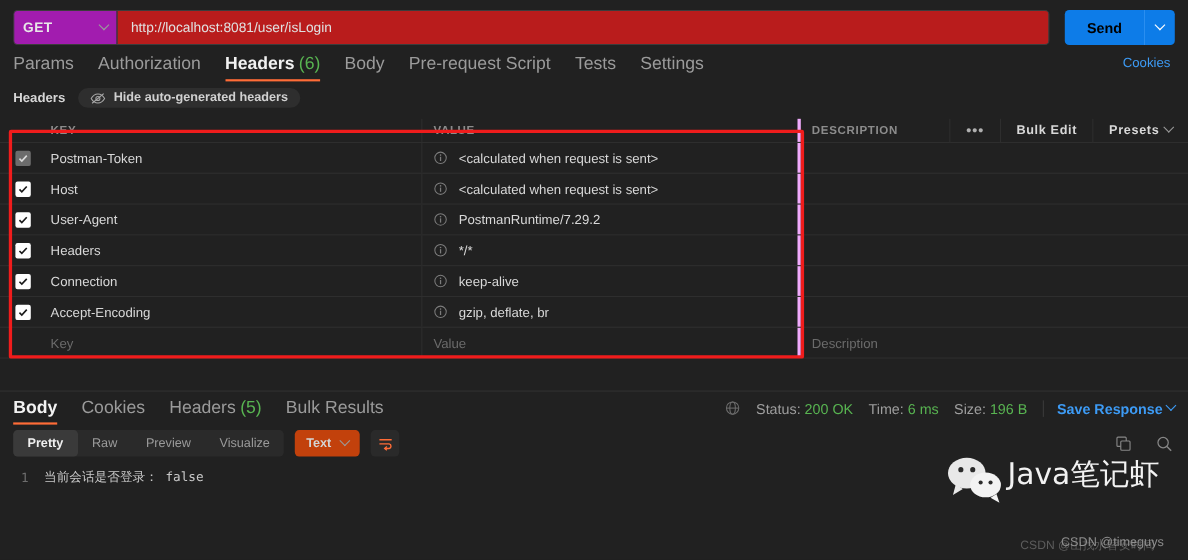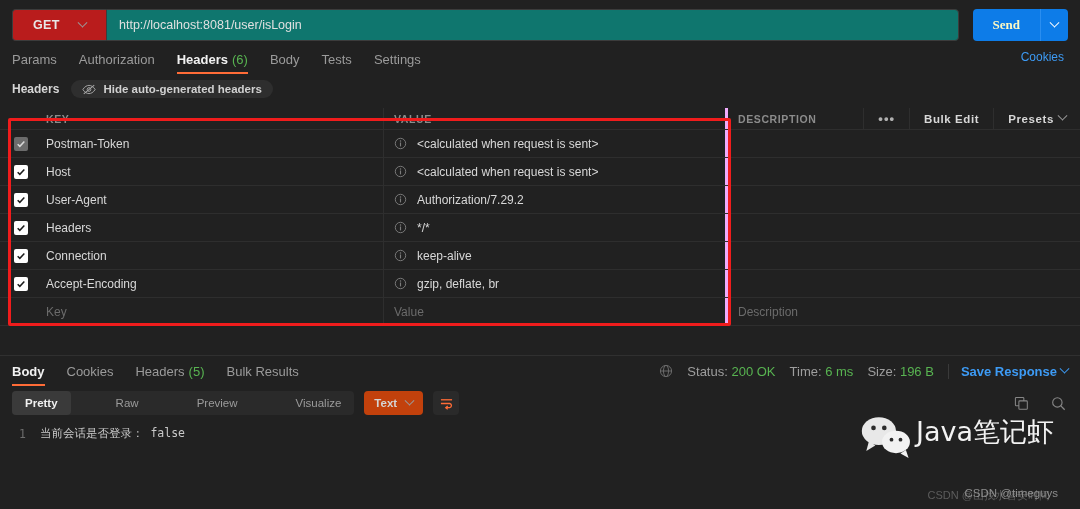--- a/index.html
+++ b/index.html
@@ -10,48 +10,48 @@
     color: #d4d4d4;
     overflow: hidden;
   }
   .app { position: relative; width: 1080px; height: 509px; background: #212121; }
 
   
   .urlbar { display: flex; align-items: center; padding: 6px 12px 0 12px; height: 44px; }
   .method-box {
     display: flex; align-items: center; justify-content: space-between;
     width: 94px; height: 32px;
-    background: #b91c1c; border: 1px solid #3c3c3c; border-right: none;
-    border-radius: 4px 0 0 4px; padding: 0 20px;
+    background: #a21caf; border: 1px solid #3c3c3c; border-right: none;
+    border-radius: 4px 0 0 4px; padding: 0 8px;
   }
   .method-label { font-size: 12.5px; font-weight: bold; color: #e8e8e8; letter-spacing: .3px; }
   .chev { width: 7px; height: 7px; border-right: 1.4px solid #9a9a9a; border-bottom: 1.4px solid #9a9a9a;
           transform: rotate(45deg) translate(-2px,-2px); }
   .url-input {
-    flex: 1; height: 32px; background: #0f766e; border: 1px solid #3c3c3c;
+    flex: 1; height: 32px; background: #b91c1c; border: 1px solid #3c3c3c;
     border-radius: 0 4px 4px 0; display: flex; align-items: center; padding: 0 12px;
     font-size: 12.5px; color: #e0e0e0;
   }
   .send-wrap { display: flex; margin-left: 14px; }
   .send-btn {
-    background: #0d7ce8; color: #fef9c3; font-size: 13px; font-weight: bold;
+    background: #0d7ce8; color: #000000; font-size: 13px; font-weight: bold;
     height: 32px; padding: 0 20px; border: none; border-radius: 4px 0 0 4px;
-    cursor: pointer; font-family: Liberation Serif, serif;
+    cursor: pointer; font-family: Liberation Sans, sans-serif;
   }
   .send-caret {
     background: #0d7ce8; width: 28px; height: 32px; border-radius: 0 4px 4px 0;
     display: flex; align-items: center; justify-content: center; cursor: pointer;
     border-left: 1px solid #2a8ef0;
   }
   .send-caret .chev { border-color: #fff; }
 
   
   .req-tabs { display: flex; align-items: center; height: 30px; padding: 0 12px; position: relative; }
   .rtab {
-    font-size: 13px; color: #9b9b9b; margin-right: 22px; height: 30px;
+    font-size: 16px; color: #9b9b9b; margin-right: 22px; height: 30px;
     display: flex; align-items: center; cursor: pointer; position: relative;
   }
   .rtab.active { color: #f2f2f2; font-weight: bold; }
   .rtab.active::after {
     content: ""; position: absolute; left: 0; right: 0; bottom: 0; height: 2px; background: #ff6c37;
   }
   .rtab .cnt { color: #58b451; margin-left: 4px; font-weight: normal; }
   .cookies-link {
     position: absolute; right: 16px; top: 6px; font-size: 12px; color: #3d9bf5; cursor: pointer;
   }
@@ -109,21 +109,21 @@
     position: absolute; right: 12px; top: 0; height: 30px; display: flex; align-items: center;
     gap: 14px; font-size: 13px; color: #9e9e9e;
   }
   .resp-meta .g { color: #58b451; }
   .globe { width: 14px; height: 14px; opacity: .6; }
   .save-resp { color: #3d9bf5; font-weight: bold; display: flex; align-items: center; gap: 4px;
                cursor: pointer; padding-left: 12px; border-left: 1px solid #3a3a3a; }
   .save-resp .chev { border-color: #3d9bf5; }
 
   .view-bar { display: flex; align-items: center; height: 34px; padding: 0 12px; gap: 10px; position: relative; }
-  .seg { display: flex; background: #2a2a2a; border-radius: 4px; height: 24px; align-items: center; gap: 32px; }
+  .seg { display: flex; background: #2a2a2a; border-radius: 4px; height: 24px; align-items: center; }
   .seg-item { font-size: 11.5px; color: #9b9b9b; padding: 0 13px; height: 24px; display: flex;
               align-items: center; border-radius: 4px; cursor: pointer; }
   .seg-item.active { background: #3a3a3a; color: #f0f0f0; font-weight: bold; }
   .mini-sel {
     display: flex; align-items: center; gap: 9px; background: #c2410c; border-radius: 4px;
     height: 24px; padding: 0 10px; font-size: 11.5px; color: #d4d4d4; font-weight: bold; cursor: pointer;
   }
   .wrap-btn {
     width: 26px; height: 24px; background: #2a2a2a; border-radius: 4px;
     display: flex; align-items: center; justify-content: center; cursor: pointer;
@@ -170,20 +170,23 @@
     </div>
     <div class="rtab">
       <span>Authorization</span>
     </div>
     <div class="rtab active">
       <span>Headers</span>
       <span class="cnt">(6)</span>
     </div>
     <div class="rtab">
       <span>Body</span>
+    </div>
+    <div class="rtab">
+      <span>Pre-request Script</span>
     </div>
     <div class="rtab">
       <span>Tests</span>
     </div>
     <div class="rtab">
       <span>Settings</span>
     </div>
     <div class="cookies-link">Cookies</div>
   </div>
 
@@ -284,21 +287,21 @@
         <span class="kname">User-Agent</span>
       </div>
       <div class="c-val">
         <span class="ico-i">
           <svg viewBox="0 0 14 14" width="13" height="13">
               <circle cx="7" cy="7" r="5.6" fill="none" stroke="#b5b5b5" stroke-width="1"></circle>
               <circle cx="7" cy="4.3" r=".8" fill="#b5b5b5"></circle>
               <rect x="6.4" y="5.9" width="1.2" height="4.2" fill="#b5b5b5"></rect>
             </svg>
         </span>
-        <span class="vtext">Authorization/7.29.2</span>
+        <span class="vtext">PostmanRuntime/7.29.2</span>
       </div>
       <div class="c-desc"></div>
     </div>
 
     <div class="trow">
       <div class="c-check">
         <span class="cbox">
           <svg viewBox="0 0 12 12" width="10" height="10">
               <path d="M2 6.2 L4.6 8.8 L10 3" fill="none" stroke="#1b1b1b" stroke-width="1.8"></path>
             </svg>

